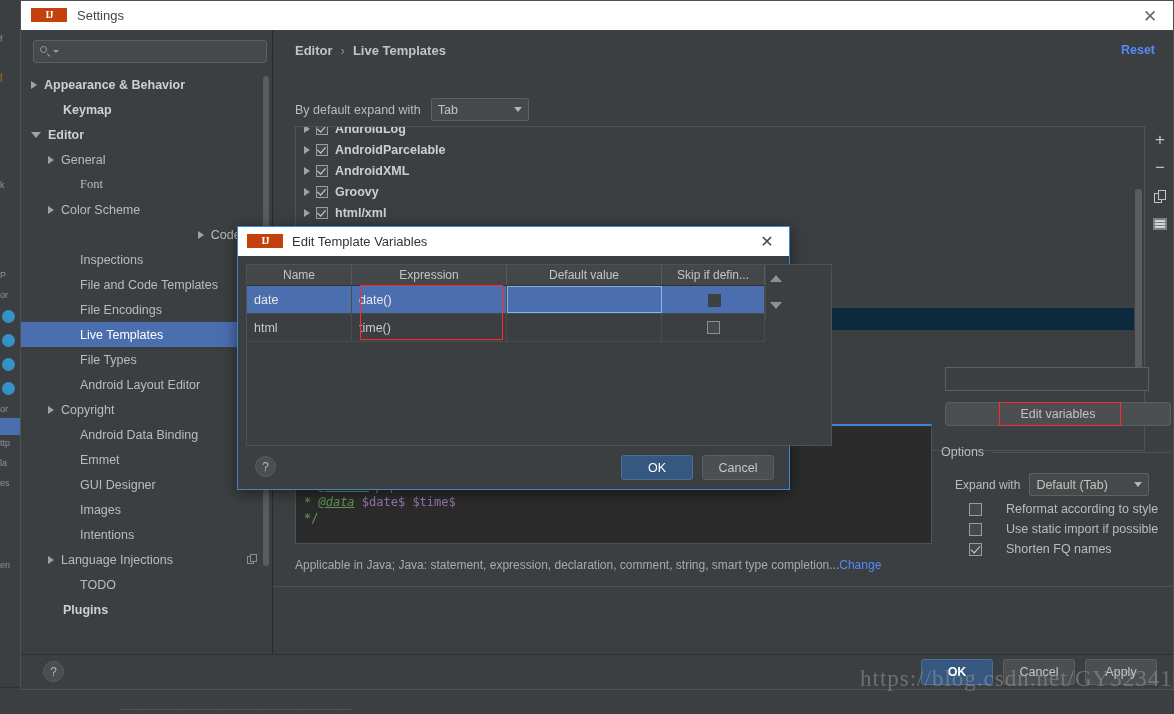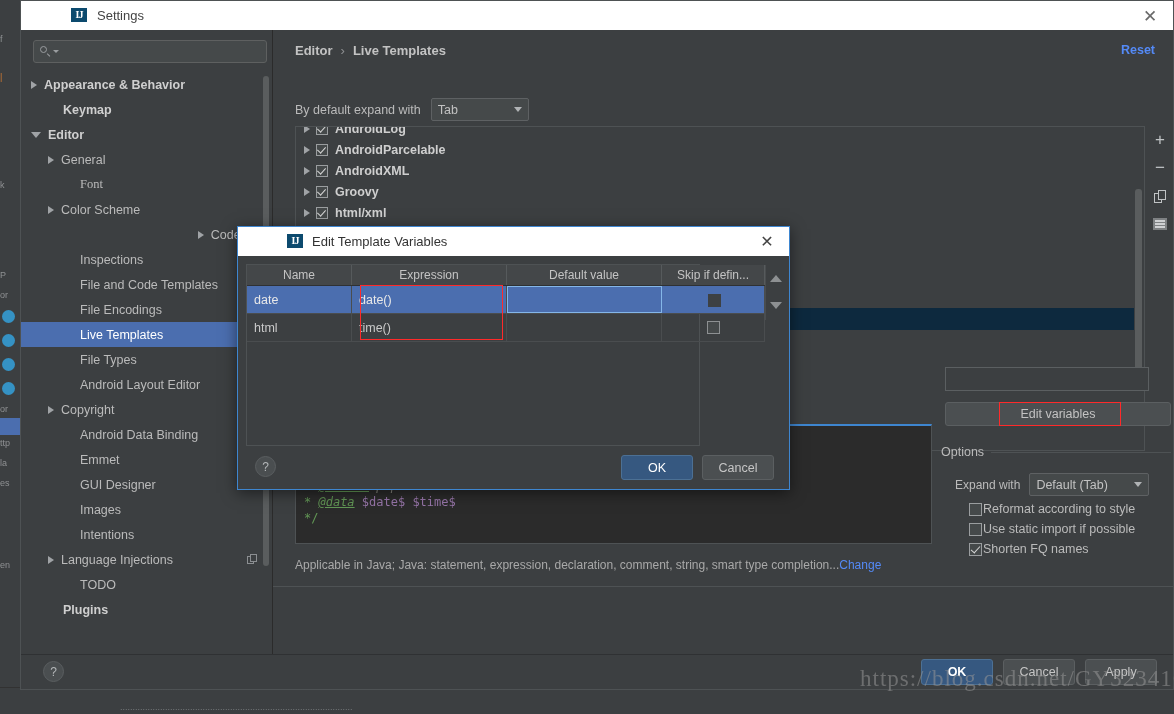--- a/index.html
+++ b/index.html
@@ -82,33 +82,32 @@
   .titlebar {
     position: relative;
     height: 29px;
     background: #ffffff;
     display: flex;
     align-items: center;
     padding-left: 10px;
     box-sizing: border-box;
   }
   .ij-logo {
-    width: 16px; height: 16px;
-    background: #0c4a6e;
+    width: 36px; height: 16px;
+    background: #c2410c;
     color: #ffffff;
     font-family: "Liberation Serif", serif;
     font-size: 10px;
     font-weight: bold;
     display: flex;
     align-items: center;
     justify-content: center;
     letter-spacing: -1px;
     border-bottom: 2px solid #ffffff;
     box-sizing: border-box;
-    margin-left: 40px;
   }
   .title-text {
     margin-left: 10px;
     font-size: 13px;
     color: #444444;
   }
   .win-close {
     position: absolute;
     right: 0; top: 0;
     width: 46px; height: 29px;
@@ -500,21 +499,21 @@
     align-items: center;
     padding: 0 6px;
     font-size: 12.5px;
     color: #c2c2c2;
     justify-content: space-between;
     cursor: pointer;
   }
   .opt-chk-row {
     display: flex;
     align-items: center;
-    gap: 1px;
+    gap: 24px;
     margin-top: 6px;
     padding-left: 28px;
     font-size: 12.5px;
     color: #bbbbbb;
   }
   .chk2 {
     width: 13px; height: 13px;
     border: 1px solid #9a9d9f;
     background: #45494a;
     box-sizing: border-box;
@@ -612,21 +611,21 @@
     display: flex;
     align-items: center;
     justify-content: center;
     color: #444;
     font-size: 16px;
     cursor: pointer;
   }
   .modal-body {
     position: absolute;
     left: 8px; top: 37px;
-    width: 454px; height: 182px;
+    width: 586px; height: 182px;
     background: #3c3f41;
     border: 1px solid #4e5254;
     box-sizing: border-box;
   }
   .vtable {
     position: absolute;
     left: 0; top: 0;
     width: 518px;
   }
   .vhead {

